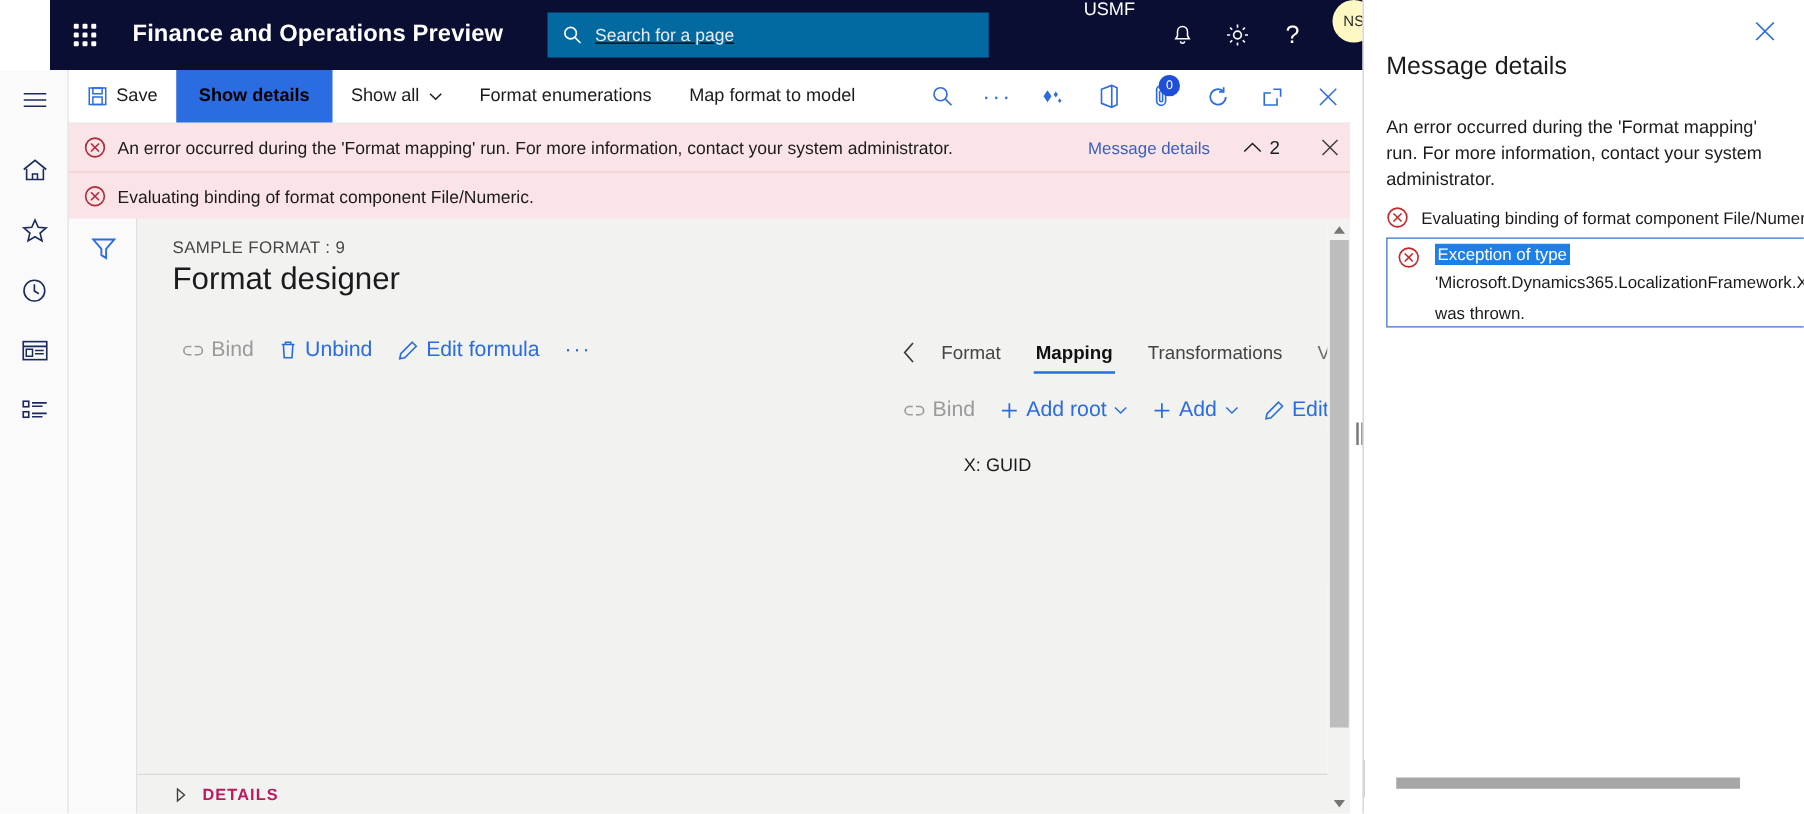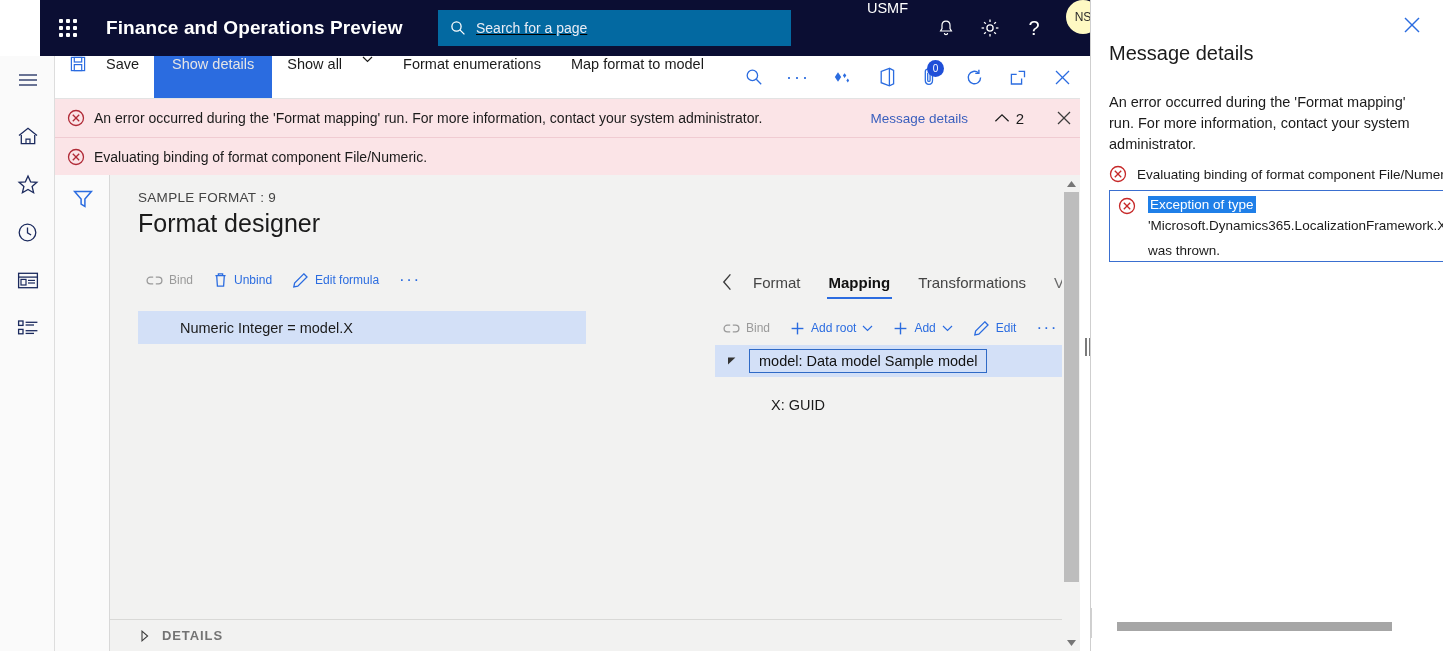--- a/index.html
+++ b/index.html
@@ -44,25 +44,25 @@
   .rail-item:first-child { margin-top: 0px; }
   .rail-gap { height: 8px; }
 
   
   .actionpane {
     position: absolute; left: 55px; top: 56px; width: 1035px; height: 43px;
     background: #ffffff; border-bottom: 1px solid #e3e3e3;
     display: flex; align-items: stretch;
   }
   .ap-btn {
-    display: flex; gap: 20px; padding: 0 15px; font-size: 14.5px;
+    display: flex; align-items: center; gap: 7px; padding: 0 15px; font-size: 14.5px;
     color: #1b1b1b; cursor: pointer; white-space: nowrap; background: transparent; border: none;
     font-family: "Liberation Sans", sans-serif; height: 42px;
   }
-  .ap-btn.active { background: #2b6ce0; color: #e5e5e5; font-weight: 400; padding: 0 18px; }
+  .ap-btn.active { background: #2b6ce0; color: #000000; font-weight: 700; padding: 0 18px; }
   .ap-icons { margin-left: auto; display: flex; align-items: center; padding-right: 6px; }
   .ap-ico { width: 44px; height: 42px; display: flex; align-items: center; justify-content: center; cursor: pointer; position: relative; }
   .badge-num {
     position: absolute; top: 4px; right: 8px; width: 17px; height: 17px; border-radius: 50%;
     background: #1f4fd8; color: #fff; font-size: 10px; display: flex; align-items: center; justify-content: center;
   }
 
   
   .msgbar { position: absolute; left: 55px; top: 99px; width: 1035px; background: #fbe4e7; }
   .msgrow { display: flex; align-items: center; height: 38px; padding-left: 12px; position: relative; }
@@ -83,21 +83,21 @@
     position: absolute; left: 110px; top: 175px; width: 952px; height: 476px;
     background: #f2f2f1; overflow: hidden;
   }
   .crumb { position: absolute; left: 28px; top: 15px; font-size: 13.5px; color: #444; letter-spacing: .3px; }
   .pagetitle { position: absolute; left: 28px; top: 34px; font-size: 25px; color: #1b1b1b; font-weight: normal; }
 
   
   .lpane { position: absolute; left: 28px; top: 88px; width: 448px; }
   .tbar { display: flex; align-items: center; gap: 4px; height: 34px; }
   .tb-btn {
-    display: flex; align-items: center; gap: 6px; font-size: 12px; color: #2b6ce0;
+    display: flex; align-items: center; gap: 6px; font-size: 17px; color: #2b6ce0;
     padding: 3px 8px; cursor: pointer; background: none; border: none;
     font-family: "Liberation Sans", sans-serif; white-space: nowrap;
   }
   .tb-btn.disabled { color: #9a9a9a; cursor: default; }
   .tb-dots { font-size: 17px; color: #2b6ce0; padding: 0 8px; cursor: pointer; letter-spacing: 1.5px; }
   .treerow-sel {
     margin-top: 14px; height: 33px; background: #d3e0f7; display: flex; align-items: center;
     padding-left: 42px; font-size: 14.5px; color: #1b1b1b; cursor: pointer;
   }
 
@@ -125,21 +125,21 @@
   .mtrow.sel { background: #d3e0f7; }
   .caret { width: 34px; display: flex; align-items: center; justify-content: center; }
   .node-box { border: 1px solid #2f6ac6; background: #d3e0f7; padding: 3px 9px; font-size: 14.5px; color: #111; }
   .mtchild { padding-left: 56px; font-size: 14.5px; color: #1b1b1b; margin-top: 24px; }
 
   .detailsbar {
     position: absolute; left: 110px; bottom: 0; width: 952px; height: 32px;
     background: #f2f2f1; border-top: 1px solid #d9d9d7; display: flex; align-items: center;
     padding-left: 30px; gap: 12px; cursor: pointer;
   }
-  .detailsbar .dtitle { font-size: 13px; font-weight: bold; letter-spacing: .9px; color: #737373; }
+  .detailsbar .dtitle { font-size: 13px; font-weight: bold; letter-spacing: .9px; color: #be185d; }
 
   
   .mainscroll { position: absolute; left: 1062px; top: 175px; width: 18px; height: 476px; background: #f2f2f1; }
   .ms-arrow { width: 18px; height: 17px; display: flex; align-items: center; justify-content: center; cursor: pointer; }
   .ms-thumb { position: absolute; left: 2px; top: 17px; width: 15px; height: 390px; background: #bdbdbd; cursor: pointer; }
   .scroll-gutter-right { position: absolute; left: 1080px; top: 56px; width: 10px; height: 595px; background: #fff; }
 
   
   .panelsplit { position: absolute; left: 1085px; top: 336px; width: 8px; height: 22px; display: flex; gap: 2px; align-items: center; cursor: col-resize; }
   .panelsplit i { width: 2px; height: 18px; background: #7a7a7a; display: block; }
@@ -409,21 +409,20 @@
           <span>Unbind</span>
         </button>
         <button class="tb-btn">
           <svg width="17" height="17" viewBox="0 0 17 17">
             <path d="M11.8 1.8l3.2 3.2-9.2 9.2-4 .8.8-4z" fill="none" stroke="#2b6ce0" stroke-width="1.3"></path>
           </svg>
           <span>Edit formula</span>
         </button>
         <span class="tb-dots">···</span>
       </div>
-      <div class="treerow-sel">Numeric Integer = model.X</div>
     </div>
 
     <div class="vsplit">
         <i></i>
         <i></i>
       </div>
 
     <div class="rpane">
       <div class="tabs">
         <div class="tab-back">
@@ -469,28 +468,20 @@
         <button class="tb-btn">
           <svg width="17" height="17" viewBox="0 0 17 17">
             <path d="M11.8 1.8l3.2 3.2-9.2 9.2-4 .8.8-4z" fill="none" stroke="#2b6ce0" stroke-width="1.3"></path>
           </svg>
           <span>Edit</span>
         </button>
         <span class="tb-dots">···</span>
       </div>
 
       <div class="mapTree">
-        <div class="mtrow sel">
-          <span class="caret">
-            <svg width="10" height="10" viewBox="0 0 10 10">
-                <path d="M1 1.5h7.4L1 8.6z" fill="#333"></path>
-              </svg>
-          </span>
-          <span class="node-box">model: Data model Sample model</span>
-        </div>
         <div class="mtrow">
           <span class="mtchild">X: GUID</span>
         </div>
 
       </div>
 
     </div>
   </div>
 
   <div class="detailsbar">

